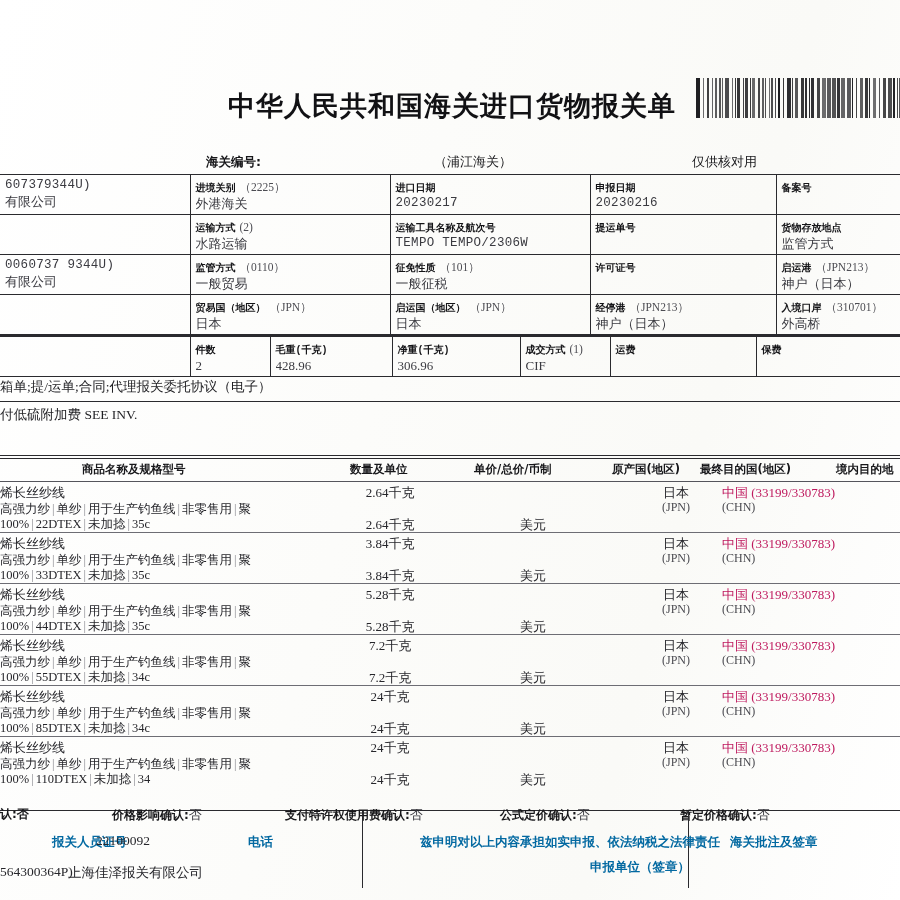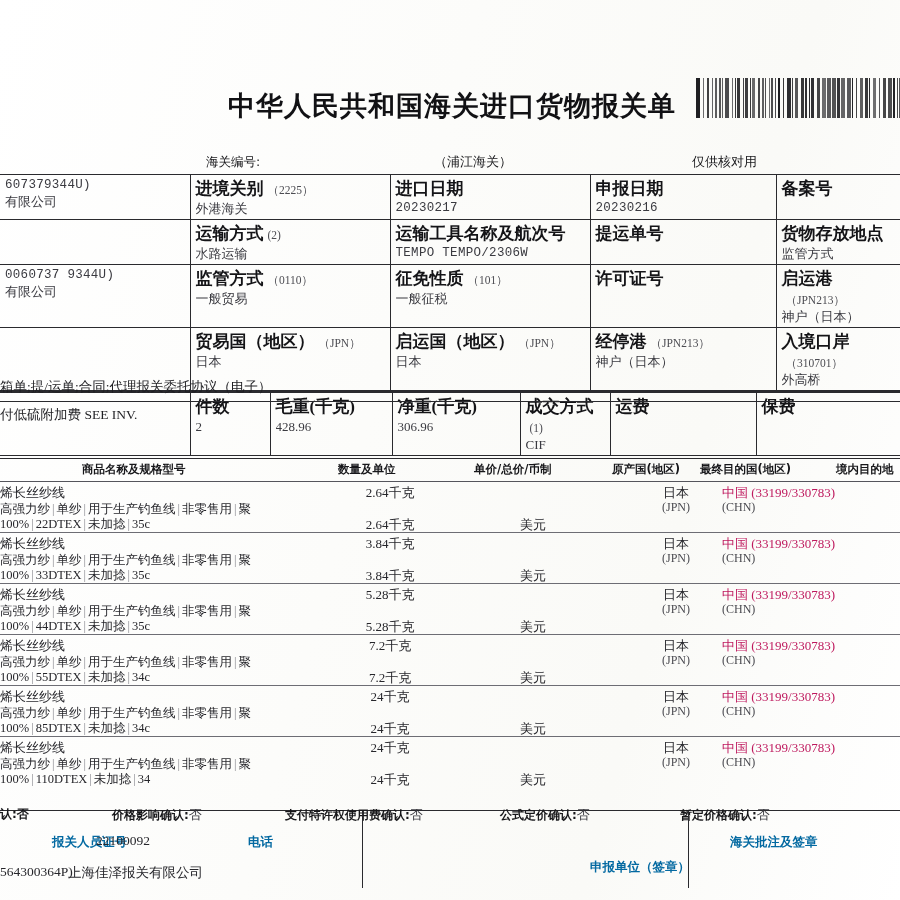--- a/index.html
+++ b/index.html
@@ -40,40 +40,40 @@
   }
 
   
   .sheet{
     position:absolute;left:0;top:146px;width:900px;
   }
   .hdr-label-row{
     position:relative;height:28px;
   }
   .hdr-label-row .lab{
-    position:absolute;font-size:12.5px;font-weight:400;color:#17171a;
+    position:absolute;font-size:12.5px;font-weight:700;color:#17171a;
     font-family:"DejaVu Sans","Liberation Sans",sans-serif;
   }
   .hdr-label-row .lab.thin{font-weight:400;font-family:"Liberation Serif",serif;font-size:13px;}
 
   table.grid{
     border-collapse:collapse;
     width:900px;
     table-layout:fixed;
   }
   table.grid td{
     border:1px solid #2a2a2e;
     padding:2px 5px 3px 5px;
     vertical-align:top;
     height:21px;
     background:transparent;
   }
   .fl{
-    font-size:17px;font-weight:700;
-    font-family:Liberation Serif, serif;
+    font-size:10px;font-weight:700;
+    font-family:Liberation Mono, monospace;
     color:#141417;
     letter-spacing:0px;
     display:inline;
     text-align:center;
   }
   .fc{
     font-size:11.5px;font-weight:400;color:#4c4c52;
     font-family:"Liberation Serif","DejaVu Serif",serif;
     margin-left:4px;
   }
@@ -426,21 +426,21 @@
   </div>
 
   <div class="strip" style="top:374px;">
     <div class="txt">箱单;提/运单;合同;代理报关委托协议（电子）</div>
   </div>
   <div style="position:absolute;left:0;top:455px;width:900px;border-bottom:1.6px solid #2a2a2e;"></div>
 
   <div class="goods">
     <div class="goods-head">
       <div class="gh" style="left:82px;">商品名称及规格型号</div>
-      <div class="gh" style="left:338px;">数量及单位</div>
+      <div class="gh" style="left:350px;">数量及单位</div>
       <div class="gh" style="left:474px;">单价/总价/币制</div>
       <div class="gh" style="left:612px;">原产国(地区)</div>
       <div class="gh" style="left:700px;">最终目的国(地区)</div>
       <div class="gh" style="left:836px;">境内目的地</div>
     </div>
     <div id="goods-rows">
         <div class="grow">
           <div class="g-name">烯长丝纱线</div>
           <div class="g-spec1">高强力纱<span class="sep">|</span>单纱<span class="sep">|</span>用于生产钓鱼线<span class="sep">|</span>非零售用<span class="sep">|</span>聚</div>
           <div class="g-spec2">100%<span class="sep">|</span>22DTEX<span class="sep">|</span>未加捻<span class="sep">|</span>35c</div>
@@ -527,17 +527,18 @@
     <div class="vline" style="left:362px;"></div>
     <div class="vline" style="left:688px;"></div>
 
     <div class="f-txt f-bold" style="left:22px;top:23px;">报关人员证号</div>
     <div class="f-txt f-norm" style="left:96px;top:22px;">22100092</div>
     <div class="f-txt f-bold" style="left:218px;top:23px;">电话</div>
 
     <div class="f-txt f-norm" style="left:0px;top:53px;">564300364P)</div>
     <div class="f-txt f-norm" style="left:68px;top:53px;">上海佳泽报关有限公司</div>
 
+    <div class="f-txt f-bold" style="left:390px;top:23px;">兹申明对以上内容承担如实申报、依法纳税之法律责任</div>
     <div class="f-txt f-bold" style="left:560px;top:48px;">申报单位（签章）</div>
 
     <div class="f-txt f-bold" style="left:700px;top:23px;">海关批注及签章</div>
   </div>
 </div>
 
 </body></html>

